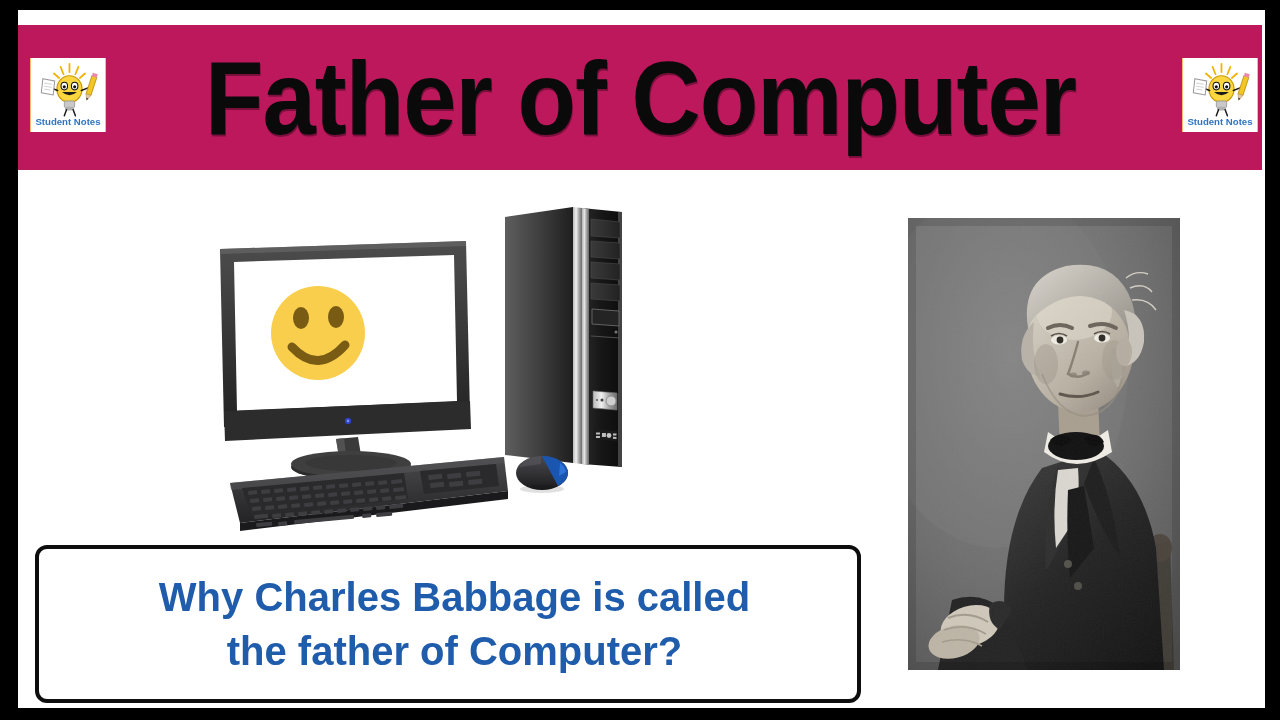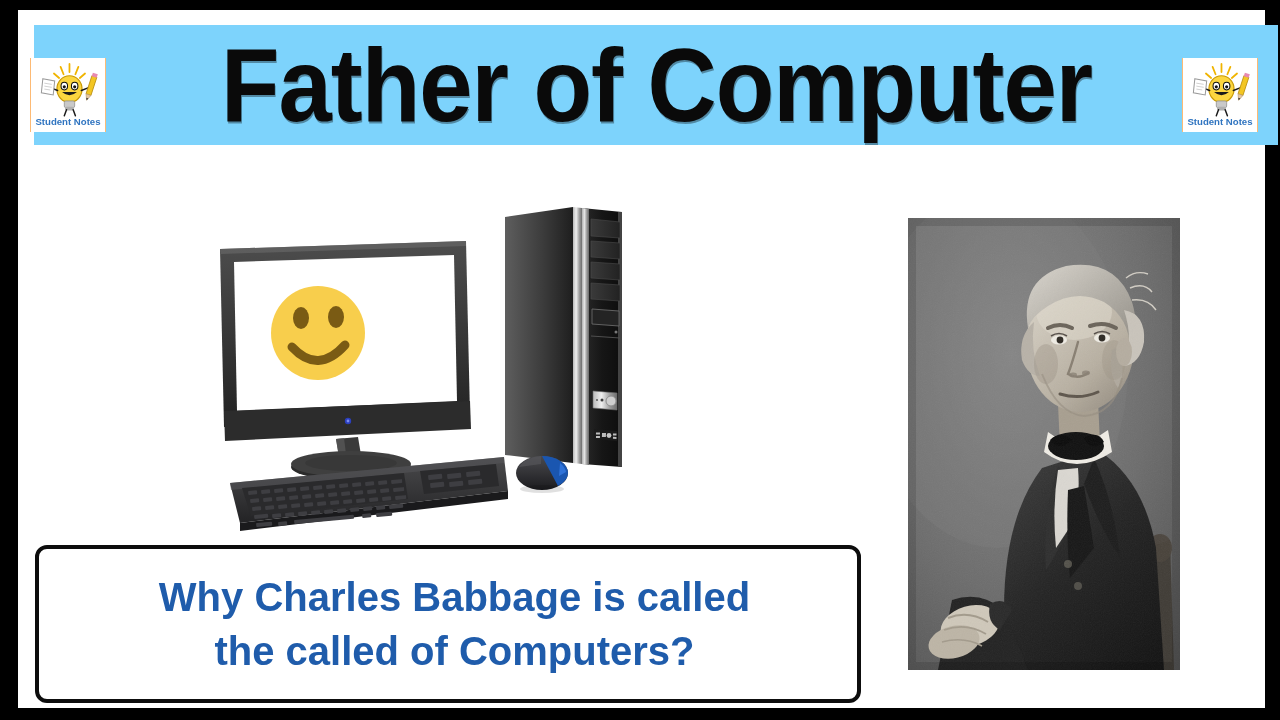--- a/index.html
+++ b/index.html
@@ -18,23 +18,23 @@
   #canvas {
     position:absolute;
     left:18px; top:10px;
     width:1247px; height:698px;
     background:#ffffff;
   }
 
   
   #header-band {
     position:absolute;
-    left:16px; top:15px;
-    width:1244px; height:120px;
-    background:#7dd3fc;
+    left:0px; top:15px;
+    width:1244px; height:145px;
+    background:#be185d;
     display:flex; align-items:center; justify-content:center;
   }
   #title {
     font-family:"Liberation Sans Narrow","Liberation Sans",sans-serif;
     font-weight:700;
     font-size:104px;
     line-height:1;
     color:#0a0a0a;
     letter-spacing:-1px;
     transform:scaleX(0.92);
@@ -510,17 +510,17 @@
           <ellipse cx="216" cy="134" rx="8" ry="14" fill="#b5ada0"></ellipse>
         </g>
 
         <rect width="272" height="452" filter="url(#grain)" fill="none" opacity="0.5"></rect>
         <rect width="272" height="452" fill="none" stroke="#000" stroke-opacity="0.12" stroke-width="16"></rect>
       </svg>
     </div>
 
     <div id="question-box">
       <div class="q-line">Why Charles Babbage is called</div>
-      <div class="q-line">the called of Computers?</div>
+      <div class="q-line">the father of Computer?</div>
     </div>
 
   </div>
 </div>
 
 </body></html>

